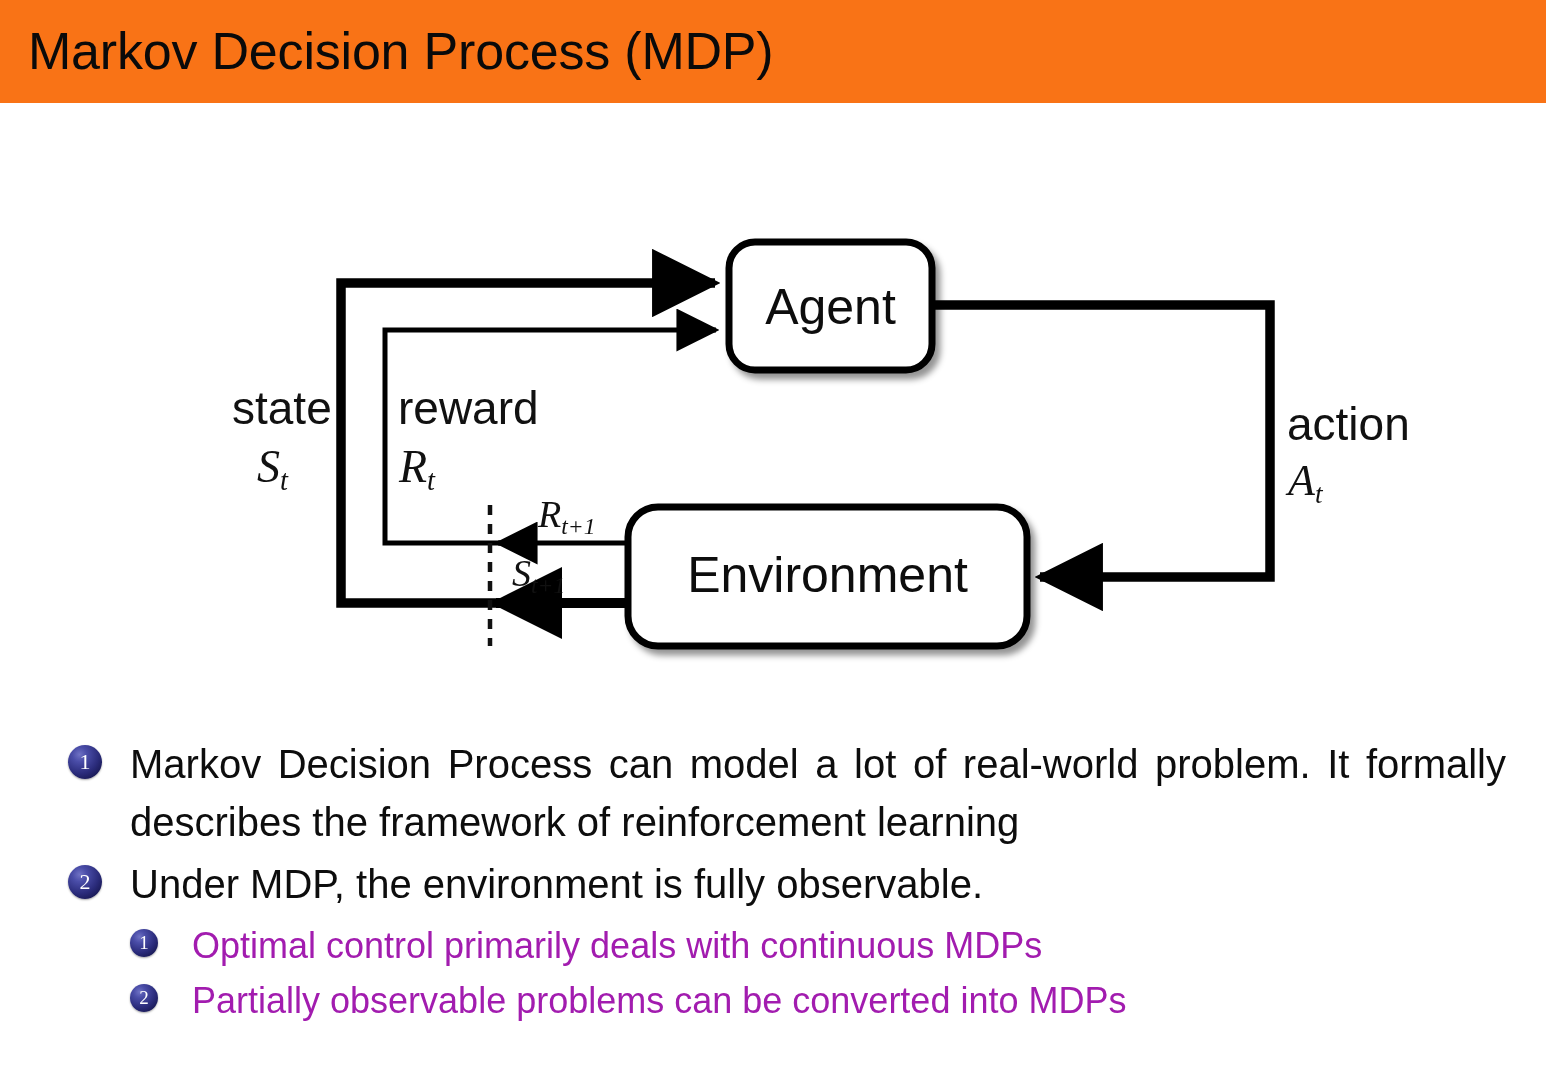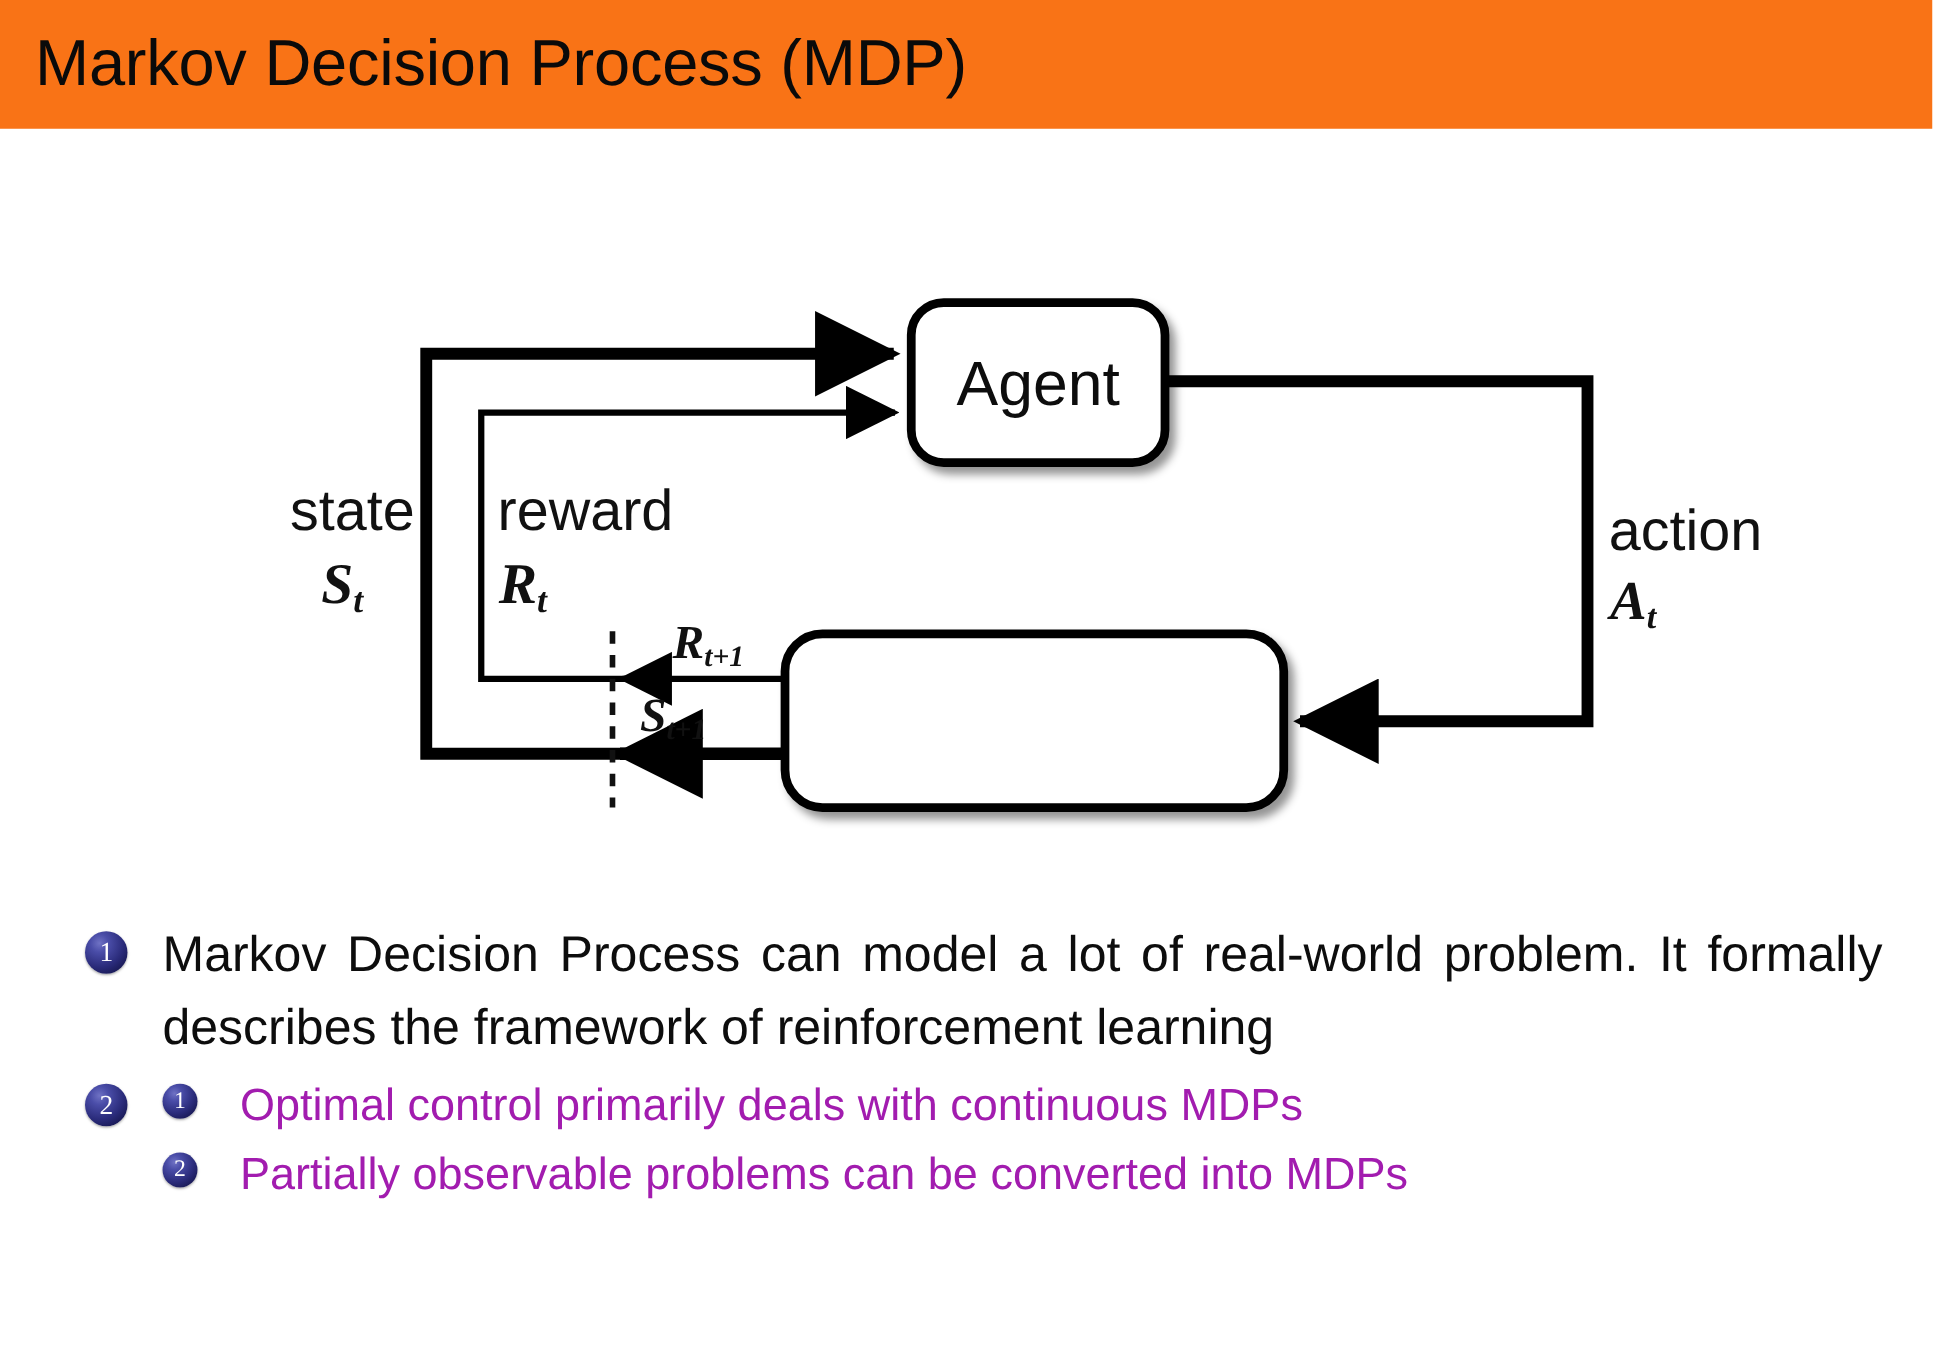--- a/index.html
+++ b/index.html
@@ -58,21 +58,20 @@
   .dgm-label.big {
     font-size: 46px;
     line-height: 46px;
   }
   .dgm-math {
     position: absolute;
     font-family: "Liberation Serif", serif;
     font-style: italic;
     color: #111;
     white-space: nowrap;
-    font-weight: bold;
   }
   .dgm-math .sub {
     font-size: 0.62em;
     font-style: italic;
     vertical-align: -0.28em;
     letter-spacing: 0;
   }
   .box-text {
     position: absolute;
     font-size: 50px;
@@ -195,20 +194,21 @@
       <rect x="729" y="139" width="203" height="128" rx="26" ry="26" fill="#ffffff" stroke="#000" stroke-width="7"></rect>
     </g>
 
     <g filter="url(#boxShadow)">
       <rect x="628" y="404" width="399" height="139" rx="30" ry="30" fill="#ffffff" stroke="#000" stroke-width="7"></rect>
     </g>
   </svg>
 
   <div class="box-text" style="left:729px; top:175px; width:203px;">Agent</div>
 
+  <div class="box-text" style="left:628px; top:443px; width:399px;">Environment</div>
 
   <div class="dgm-label big" style="left:232px; top:282px;">state</div>
   <div class="dgm-math" style="left:257px; top:337px; font-size:46px;"><span>S</span><span class="sub">t</span></div>
 
   <div class="dgm-label big" style="left:398px; top:282px;">reward</div>
   <div class="dgm-math" style="left:399px; top:337px; font-size:46px;"><span>R</span><span class="sub">t</span></div>
 
   <div class="dgm-label big" style="left:1287px; top:298px;">action</div>
   <div class="dgm-math" style="left:1288px; top:352px; font-size:44px;"><span>A</span><span class="sub">t</span></div>
 
@@ -219,20 +219,21 @@
 
 <div id="bullets">
 
   <div class="lvl1-item">
     <span class="ball ball-lvl1">1</span>
     <div class="lvl1-text">Markov Decision Process can model a lot of real-world problem. It formally describes the framework of reinforcement learning</div>
   </div>
 
   <div class="lvl1-item">
     <span class="ball ball-lvl1">2</span>
+    <div class="lvl1-text" style="white-space:nowrap; text-align:left;">Under MDP, the environment is fully observable.</div>
 
     <div class="lvl2-list">
       <div class="lvl2-item">
         <span class="ball ball-lvl2">1</span>
         <div class="lvl2-text">Optimal control primarily deals with continuous MDPs</div>
       </div>
       <div class="lvl2-item">
         <span class="ball ball-lvl2">2</span>
         <div class="lvl2-text">Partially observable problems can be converted into MDPs</div>
       </div>

